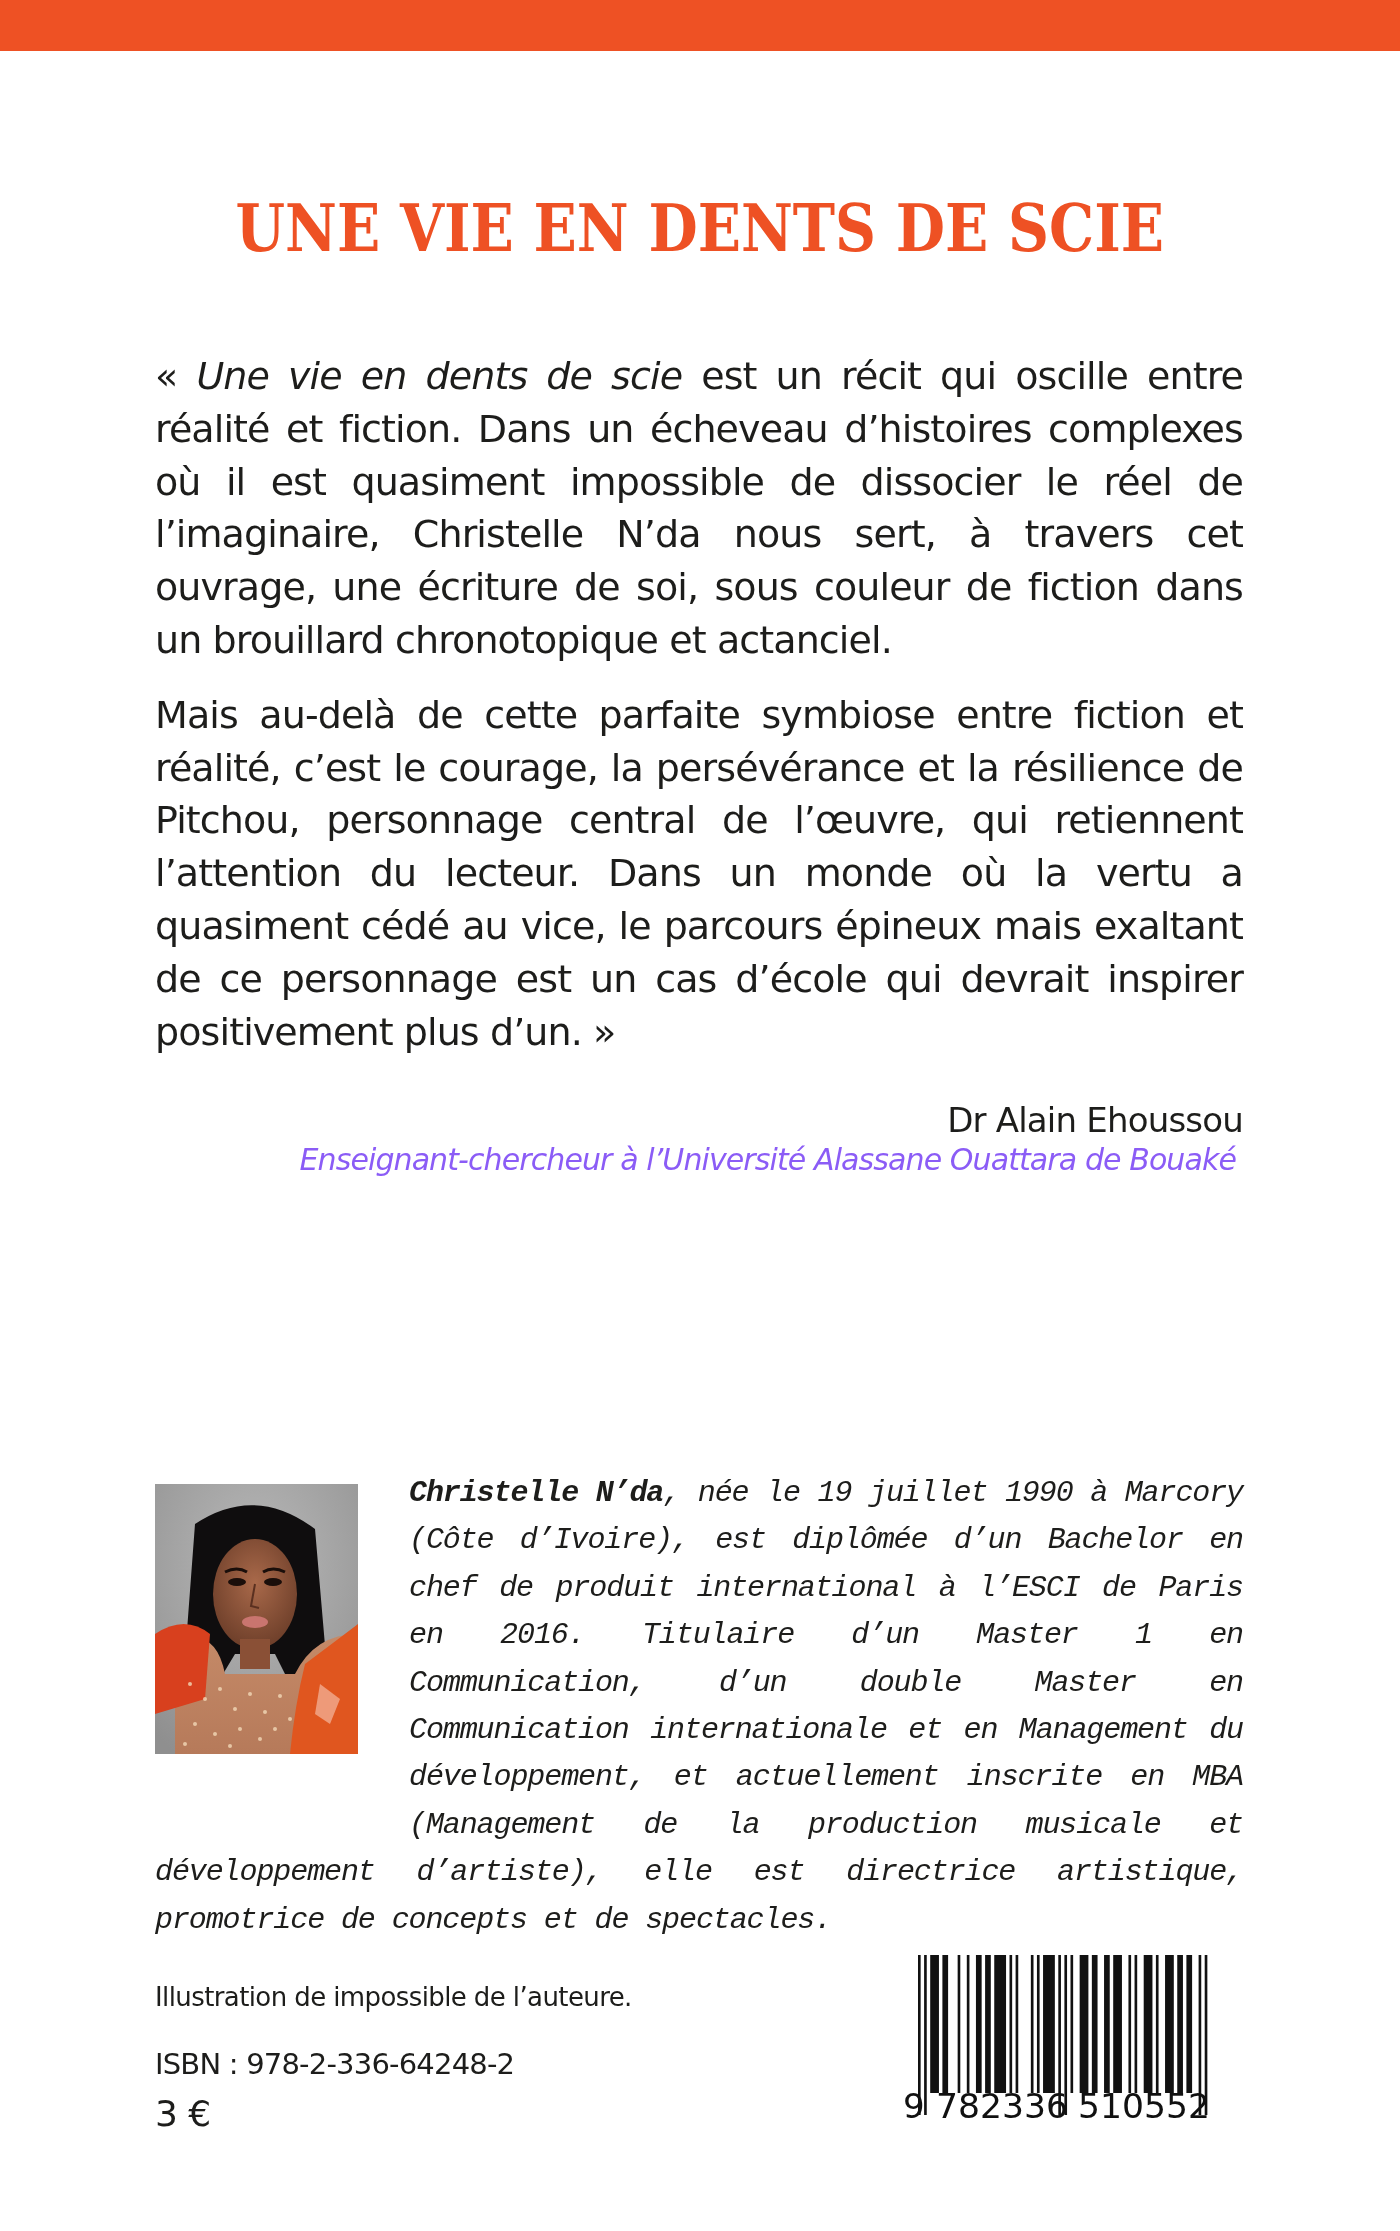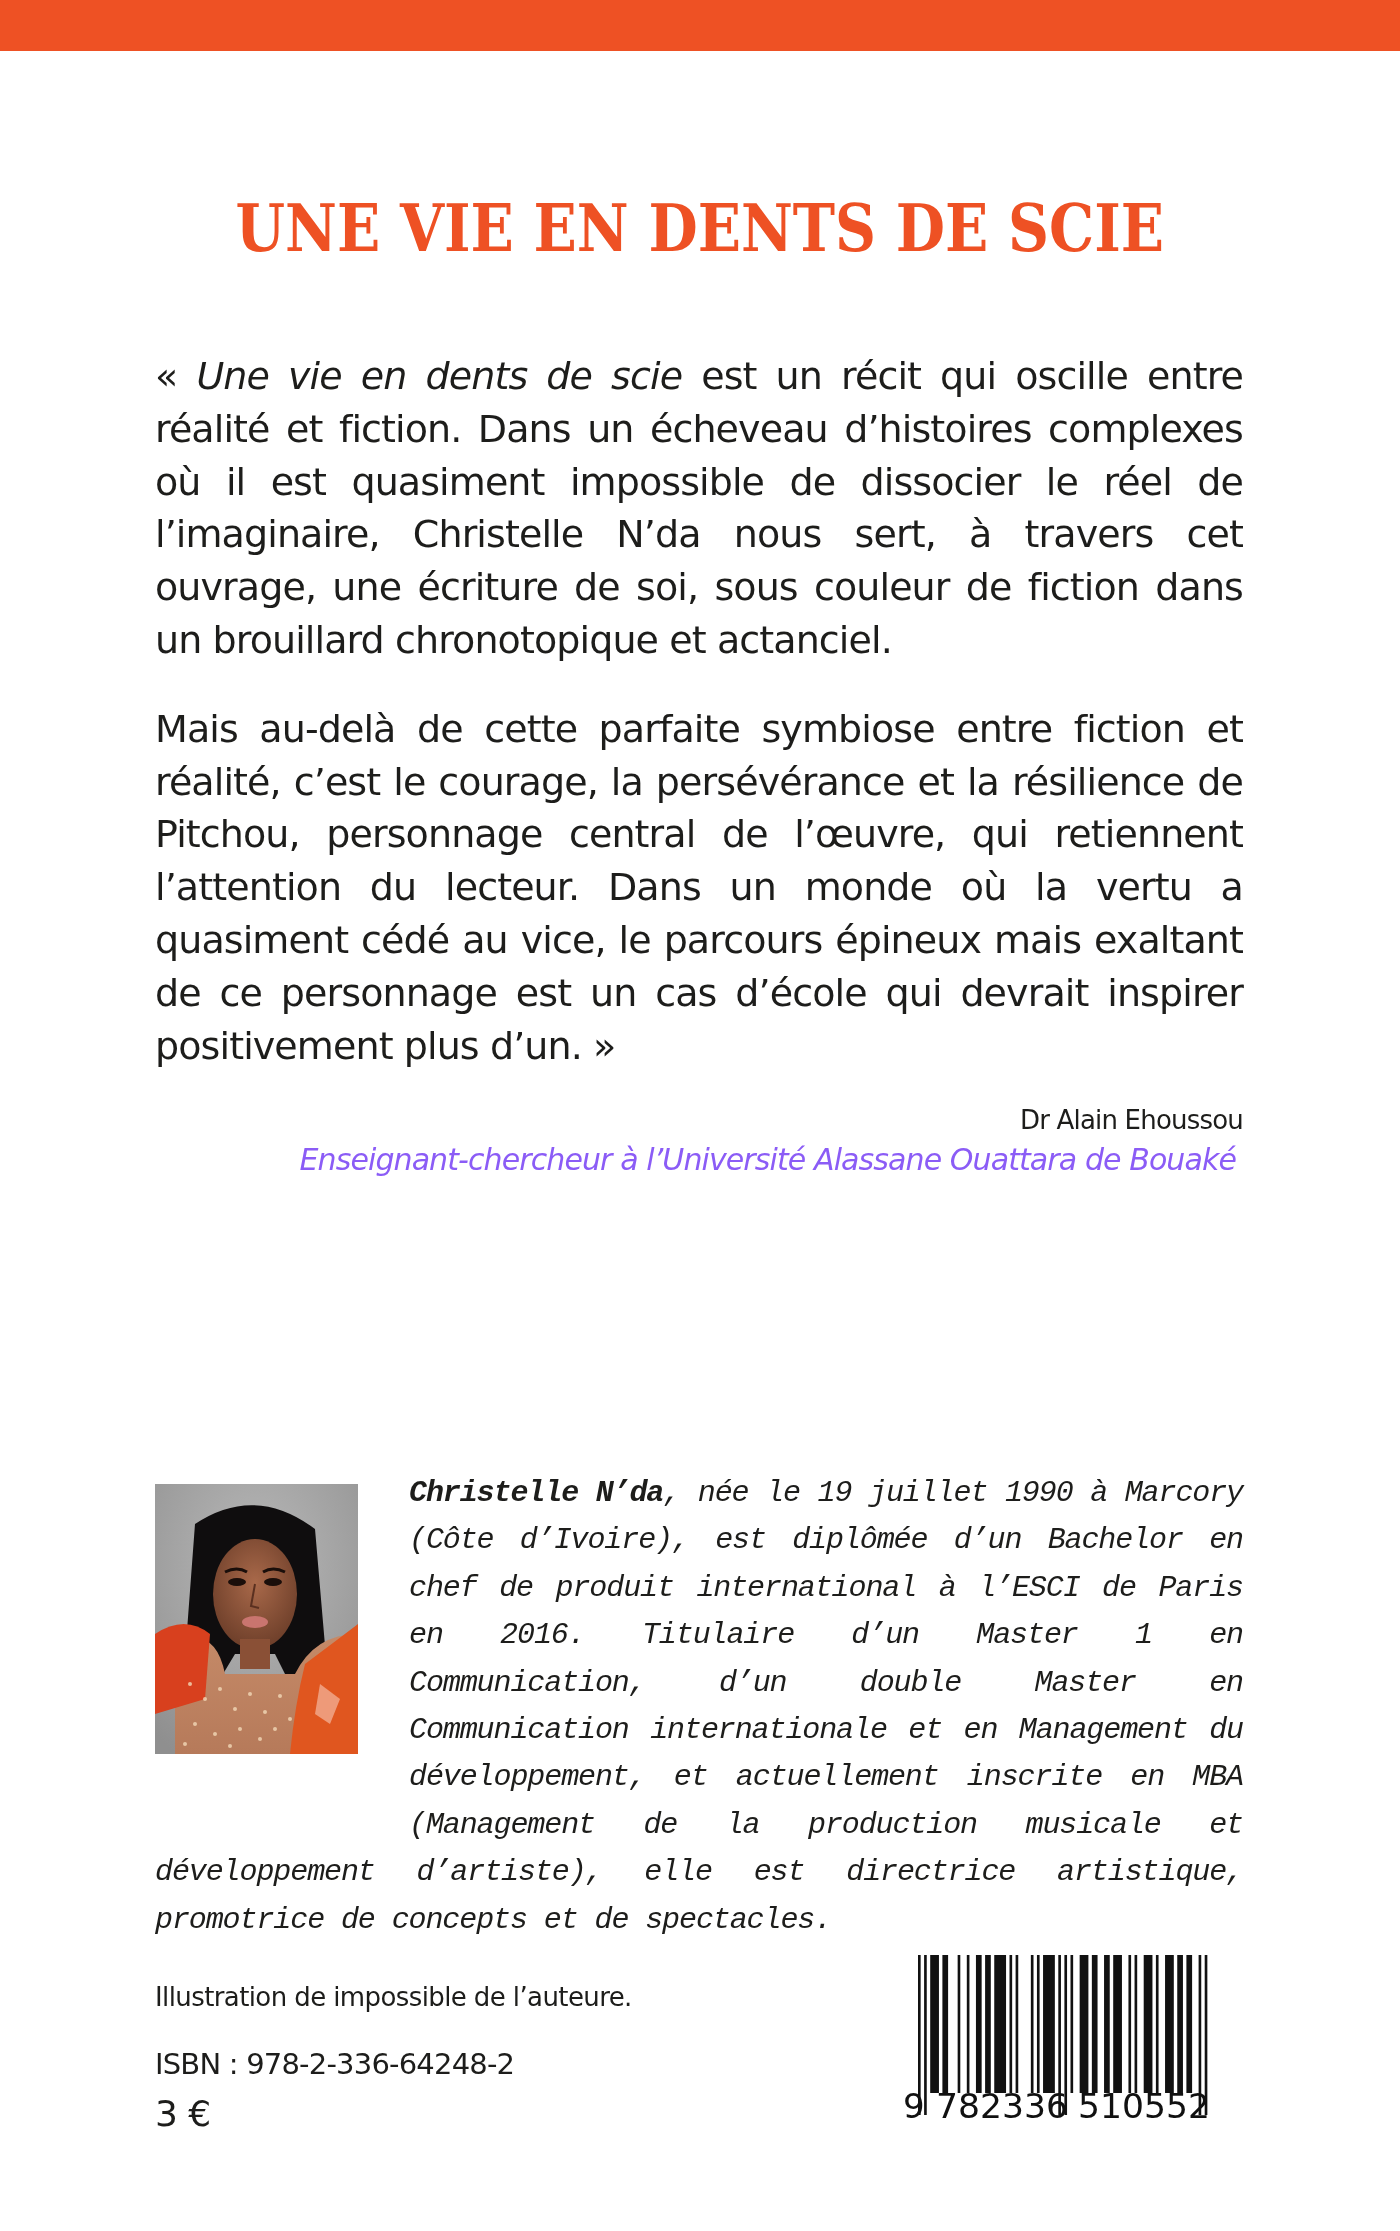--- a/index.html
+++ b/index.html
@@ -10,25 +10,25 @@
     font-family: "DejaVu Serif", serif; font-weight: bold; font-size: 66px; line-height: 80px;
     color: #ee5124; letter-spacing: 0px;
   }
   .title span { display: inline-block; transform: scaleX(0.86); transform-origin: center; }
   .quote {
     position: absolute; left: 155px; top: 350px; width: 1088px;
     font-family: "DejaVu Sans", sans-serif; font-size: 38px; line-height: 52.8px;
     text-align: justify; color: #1d1d1b; letter-spacing: -0.9px;
   }
   .quote p { margin: 0; }
-  .quote p + p { margin-top: 36px; }
+  .quote p + p { margin-top: 22px; }
   .quote em { font-style: italic; }
   .signature {
     position: absolute; right: 157px; top: 1100px; text-align: right;
-    font-family: "DejaVu Sans", sans-serif; font-size: 26px; line-height: 40px; color: #1d1d1b;
+    font-family: "DejaVu Sans", sans-serif; font-size: 34px; line-height: 40px; color: #1d1d1b;
     letter-spacing: -0.8px;
   }
   .affiliation {
     position: absolute; right: 164px; top: 1142px; text-align: right;
     font-family: "DejaVu Sans", sans-serif; font-style: italic; font-size: 30px; line-height: 36px; color: #8b5cf6;
     letter-spacing: -0.9px;
   }
   .author-photo {
     position: absolute; left: 155px; top: 1484px; width: 203px; height: 270px;
     background: #9a9a9a; overflow: hidden;

